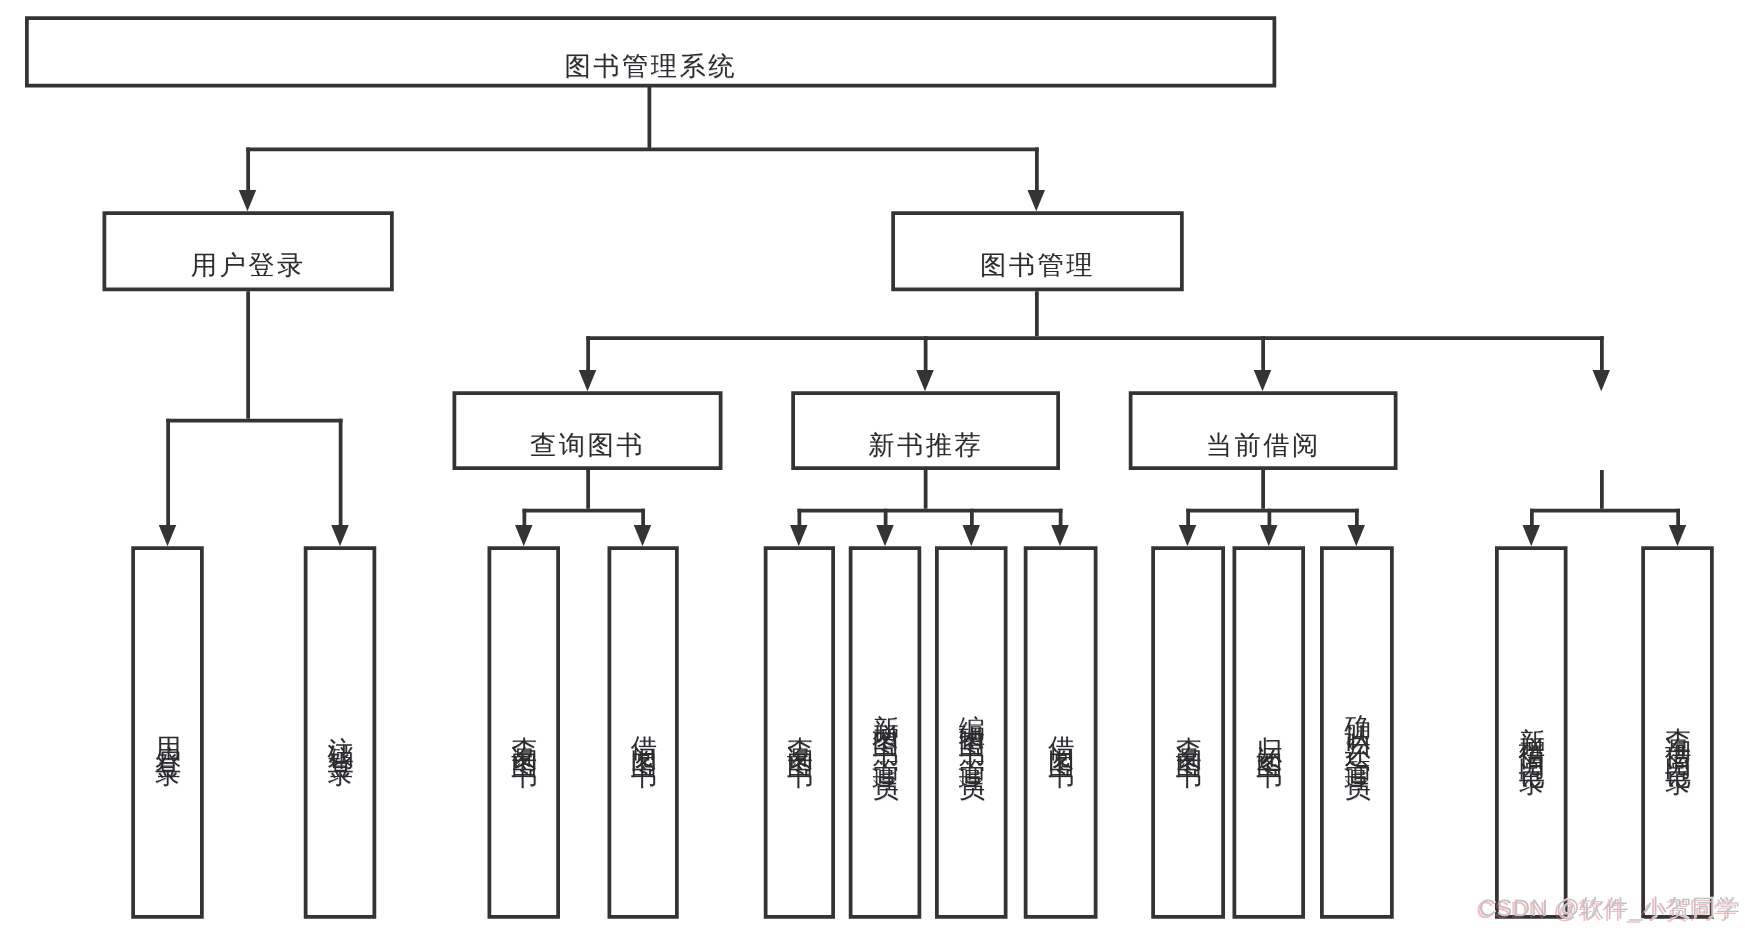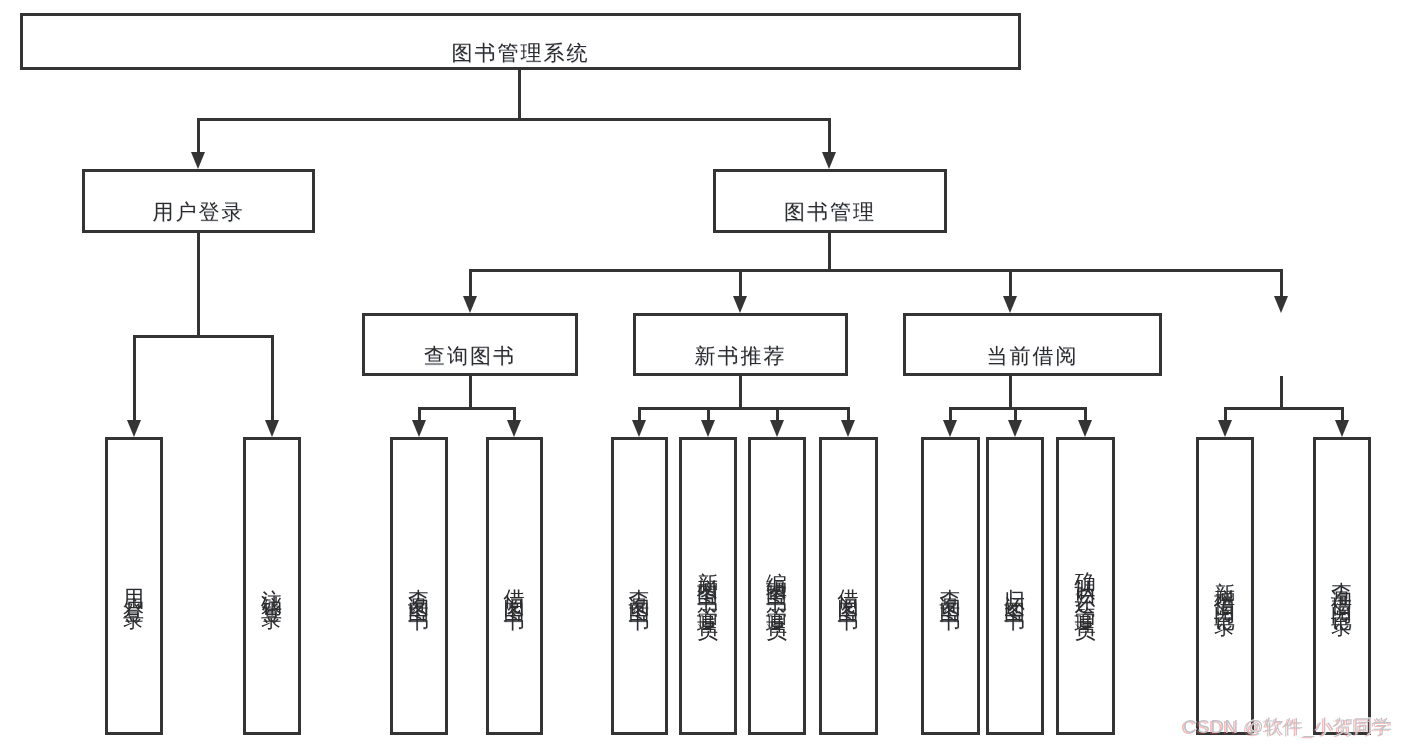--- a/index.html
+++ b/index.html
@@ -98,21 +98,21 @@
   <div class="ar" style="left:1003px; top:296px;"></div>
   <div class="vl" style="left:1280px; top:269px; height:28px;"></div>
   <div class="ar" style="left:1274px; top:296px;"></div>
 
   <div class="box" style="left:362px; top:313px; width:216px; height:63px;">
     <span class="hlabel">查询图书</span>
   </div>
   <div class="box" style="left:633px; top:313px; width:215px; height:63px;">
     <span class="hlabel">新书推荐</span>
   </div>
-  <div class="box" style="left:903px; top:313px; width:259px; height:63px;">
+  <div class="box" style="left:903px; top:313px; width:215px; height:63px;">
     <span class="hlabel">当前借阅</span>
   </div>
 
   <div class="vl" style="left:469px; top:376px; height:31px;"></div>
   <div class="hl" style="left:418px; top:407px; width:98px;"></div>
   <div class="vl" style="left:418px; top:407px; height:13px;"></div>
   <div class="ar" style="left:412px; top:420px;"></div>
   <div class="vl" style="left:513px; top:407px; height:13px;"></div>
   <div class="ar" style="left:507px; top:420px;"></div>
 

